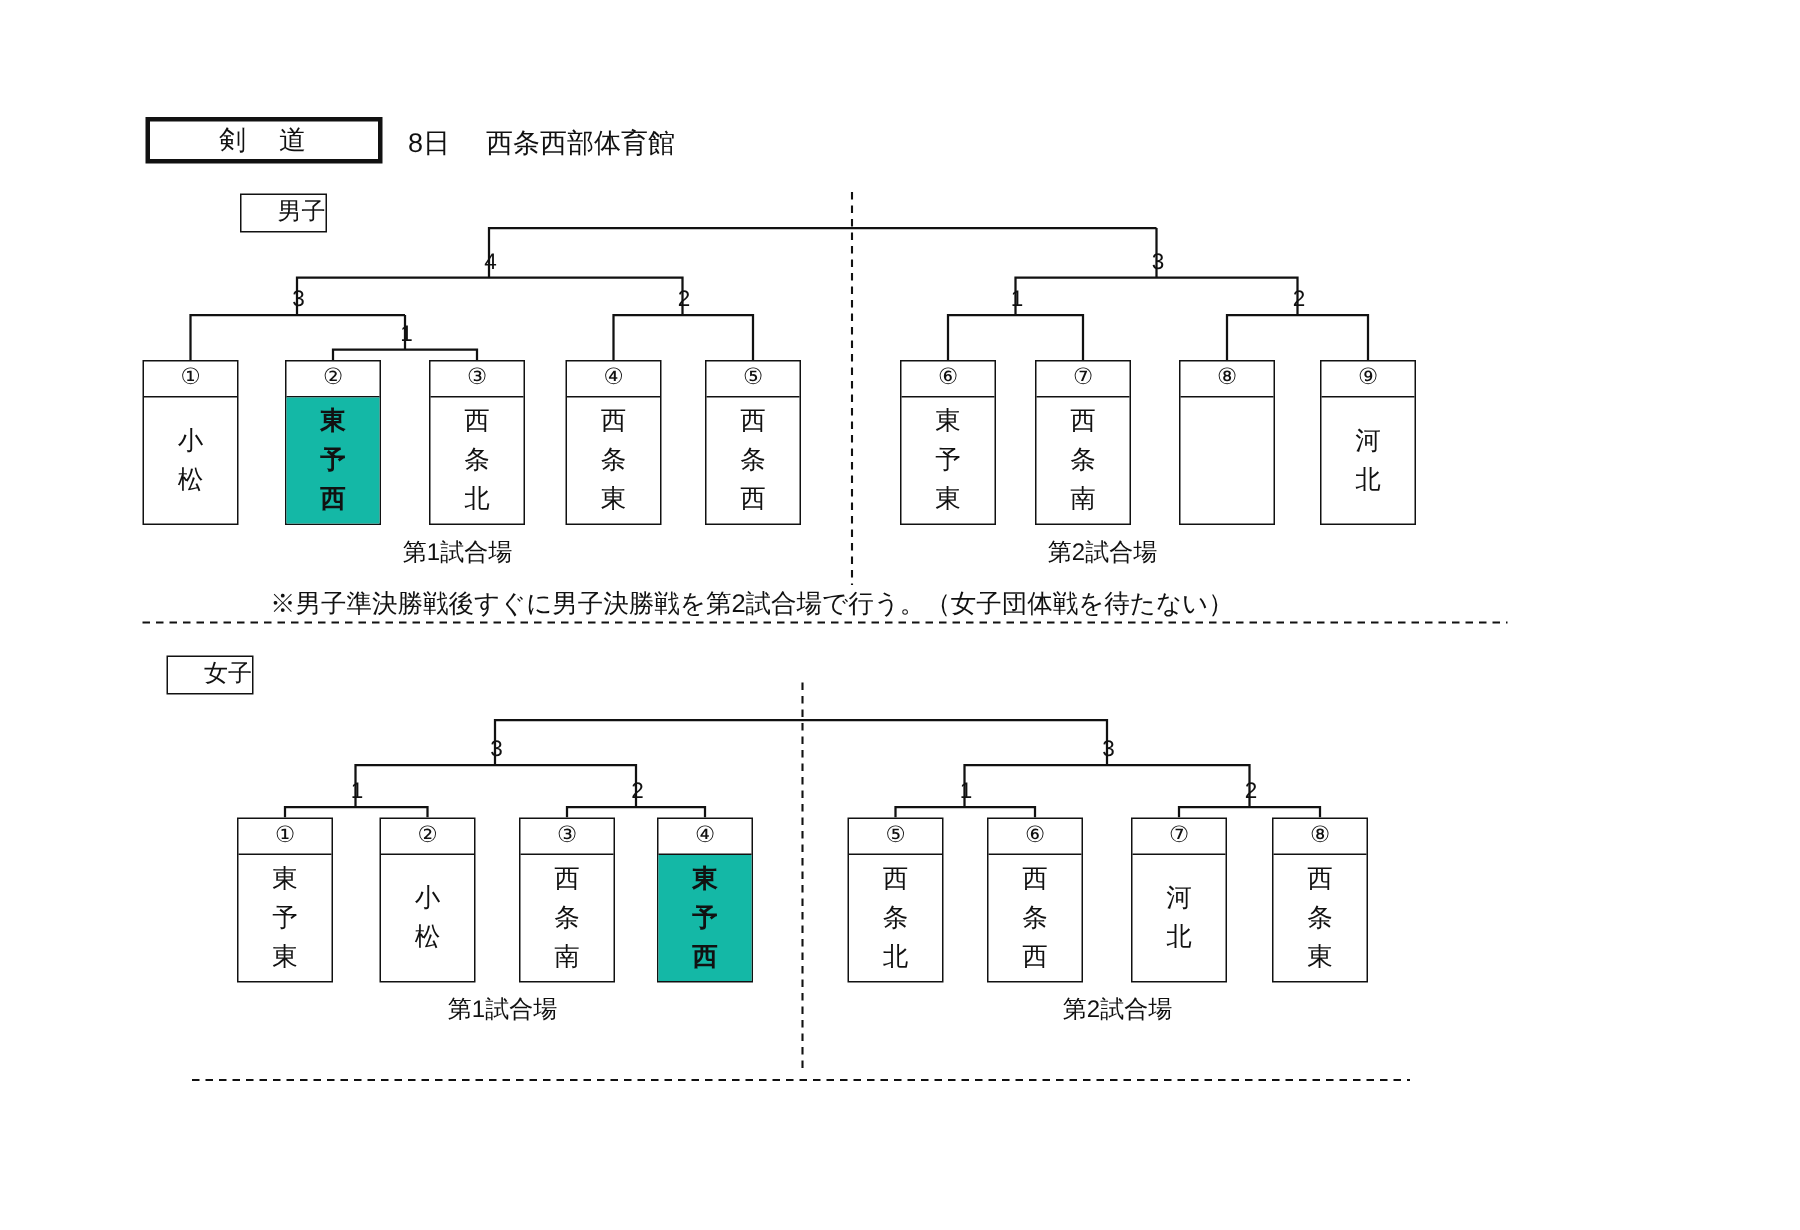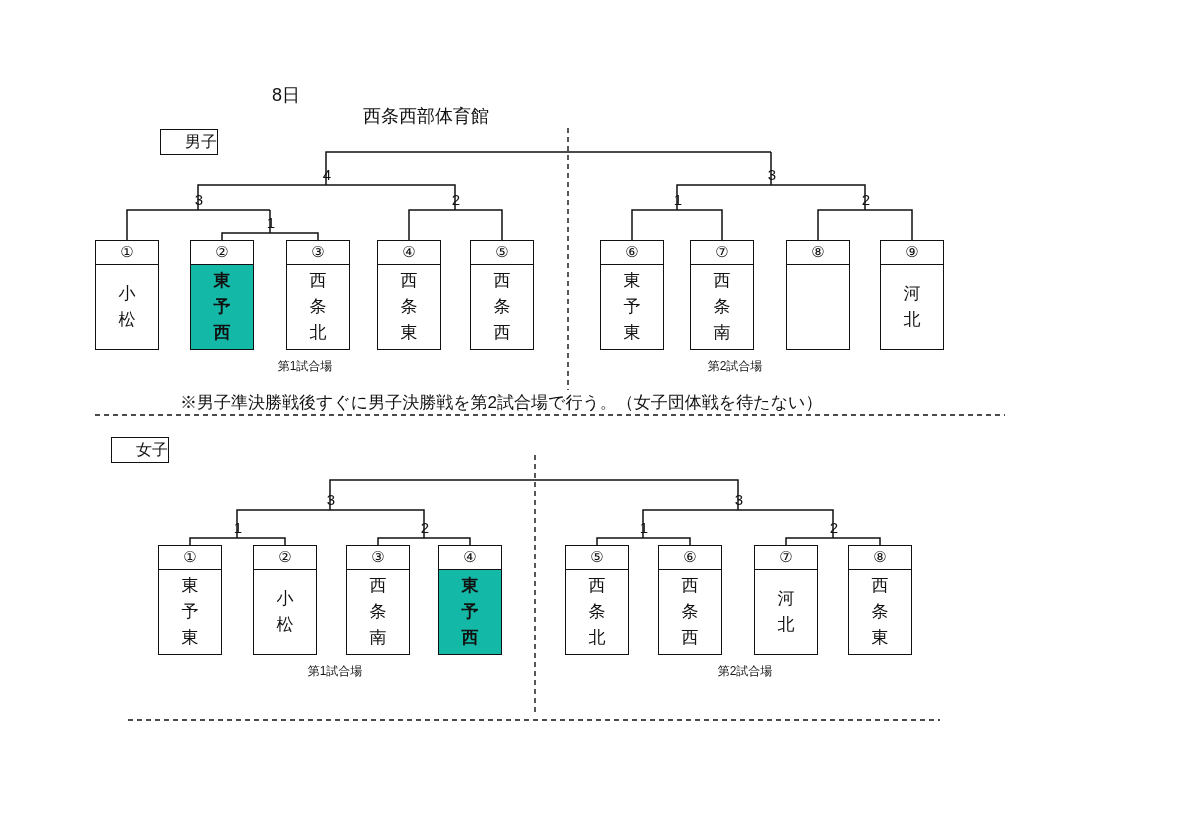--- a/index.html
+++ b/index.html
@@ -27,43 +27,46 @@
     font-size:15px; line-height:22px;
   }
   .nm { flex:1 1 auto; display:flex; align-items:center; justify-content:center; }
   .nm-inner {
     width:19px; font-size:17px; line-height:26px; text-align:center;
     word-break:break-all;
   }
   .hl .nm { background:#14b8a6; }
   .hl .nm-inner { font-weight:bold; }
   .match-num { position:absolute; width:14px; text-align:center; font-size:15px; }
-  .venue-label { position:absolute; width:110px; text-align:center; font-size:12px; }
+  .venue-label { position:absolute; width:110px; text-align:center; font-size:16px; }
   .note { position:absolute; font-size:17px; white-space:nowrap; }
 </style>
 </head>
 <body>
 
 <div class="page">
 
   <svg class="lines-svg" width="1200" height="820" viewBox="0 0 1200 820">
 
     <path d="M127 240V210H270 M222 240V233H318V240 M270 233V210 M409 240V210H502V240 M198 210V185H455V210 M326 185V152H771 M632 240V210H722V240 M677 210V185H865V210 M818 240V210H912V240 M771 185V152" fill="none" stroke="#111" stroke-width="1.5"></path>
 
     <path d="M190 545V538H285V545 M237 538V510H424V538 M378 545V538H470V545 M330 510V480H738V510 M597 545V538H690V545 M643 538V510H833V538 M786 545V538H880V545" fill="none" stroke="#111" stroke-width="1.5"></path>
 
     <path d="M568 128V390" fill="none" stroke="#111" stroke-width="1.4" stroke-dasharray="5 4"></path>
     <path d="M535 455V713" fill="none" stroke="#111" stroke-width="1.4" stroke-dasharray="5 4"></path>
 
     <path d="M95 415H1005" fill="none" stroke="#111" stroke-width="1.4" stroke-dasharray="5 4"></path>
     <path d="M128 720H940" fill="none" stroke="#111" stroke-width="1.4" stroke-dasharray="5 4"></path>
   </svg>
 
+  <div class="title-box">
+    <span>剣　道</span>
+  </div>
   <div class="hdr-text" style="left:272px;">8日</div>
-  <div class="hdr-text" style="left:363px;margin-top:21px;">西条西部体育館</div>
+  <div class="hdr-text" style="left:324px;">西条西部体育館</div>
 
   <div class="sec-label" style="left:160px; top:129px;">男子</div>
 
   <div class="match-num" style="left:264px; top:214px;">1</div>
   <div class="match-num" style="left:192px; top:191px;">3</div>
   <div class="match-num" style="left:449px; top:191px;">2</div>
   <div class="match-num" style="left:320px; top:166px;">4</div>
   <div class="match-num" style="left:671px; top:191px;">1</div>
   <div class="match-num" style="left:859px; top:191px;">2</div>
   <div class="match-num" style="left:765px; top:166px;">3</div>

